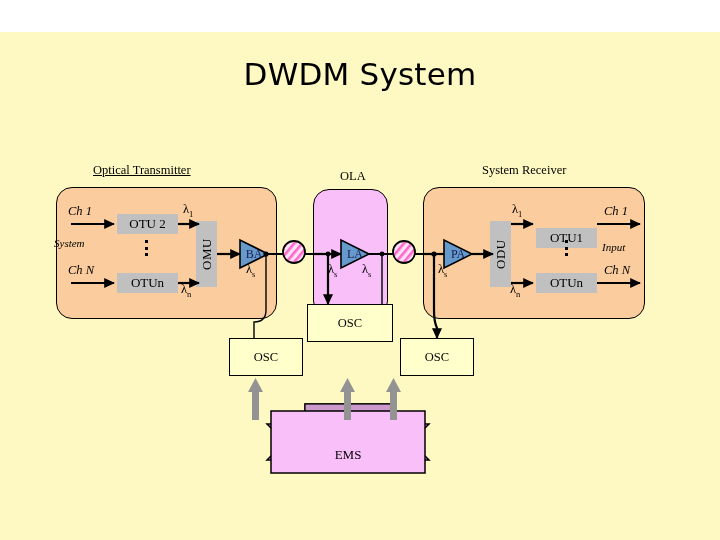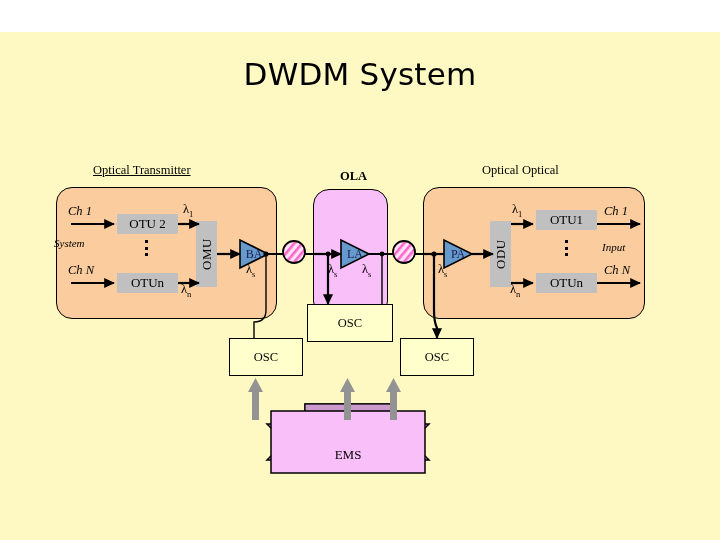--- a/index.html
+++ b/index.html
@@ -132,22 +132,22 @@
   }
 </style>
 </head>
 <body>
 
 <div id="stage">
 
   <div class="title">DWDM System</div>
 
   <div class="caption" style="left:93px; top:131px;text-decoration:underline;">Optical  Transmitter</div>
-  <div class="caption" style="left:340px; top:137px;font-weight:bold;">OLA</div>
-  <div class="caption" style="left:482px; top:131px;">Optical  Optical</div>
+  <div class="caption" style="left:340px; top:137px;">OLA</div>
+  <div class="caption" style="left:482px; top:131px;">System  Receiver</div>
 
   <div class="zone zone-tx" style="left:56px; top:155px; width:221px; height:132px;"></div>
   <div class="zone zone-ola" style="left:313px; top:157px; width:75px; height:128px;"></div>
   <div class="zone zone-rx" style="left:423px; top:155px; width:222px; height:132px;"></div>
 
   <div class="lbl" style="left:68px; top:172px;">Ch 1</div>
   <div class="lbl lbl-sm" style="left:54px; top:205px;">System</div>
   <div class="lbl" style="left:68px; top:231px;">Ch N</div>
 
   <div class="gbox" style="left:117px; top:182px; width:61px; height:20px;">OTU 2</div>
@@ -176,21 +176,21 @@
   </div>
   <div class="lam" style="left:510px; top:250px;">
     <span>λ</span><sub>n</sub>
   </div>
   <div class="lam" style="left:438px; top:230px;">
     <span>λ</span><sub>s</sub>
   </div>
 
   <div class="gbox vert" style="left:490px; top:189px; width:21px; height:66px;">ODU</div>
 
-  <div class="gbox" style="left:536px; top:178px; width:61px; height:20px;">OTU1</div>
+  <div class="gbox" style="left:536px; top:196px; width:61px; height:20px;">OTU1</div>
   <div class="gbox" style="left:536px; top:241px; width:61px; height:20px;">OTUn</div>
 
   <div class="vdots" style="left:565px; top:208px;">
     <i></i>
       <i></i>
       <i></i>
   </div>
 
   <div class="lbl" style="left:604px; top:172px;">Ch 1</div>
   <div class="lbl lbl-sm" style="left:602px; top:209px;">Input</div>

